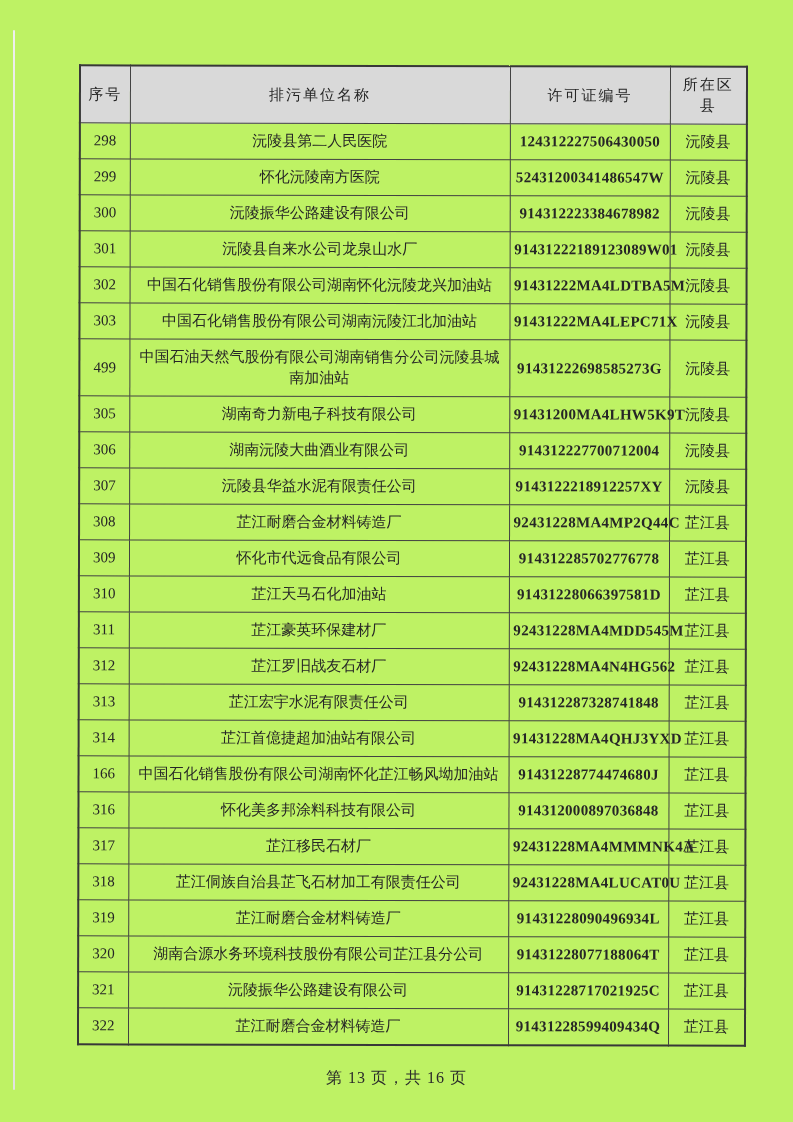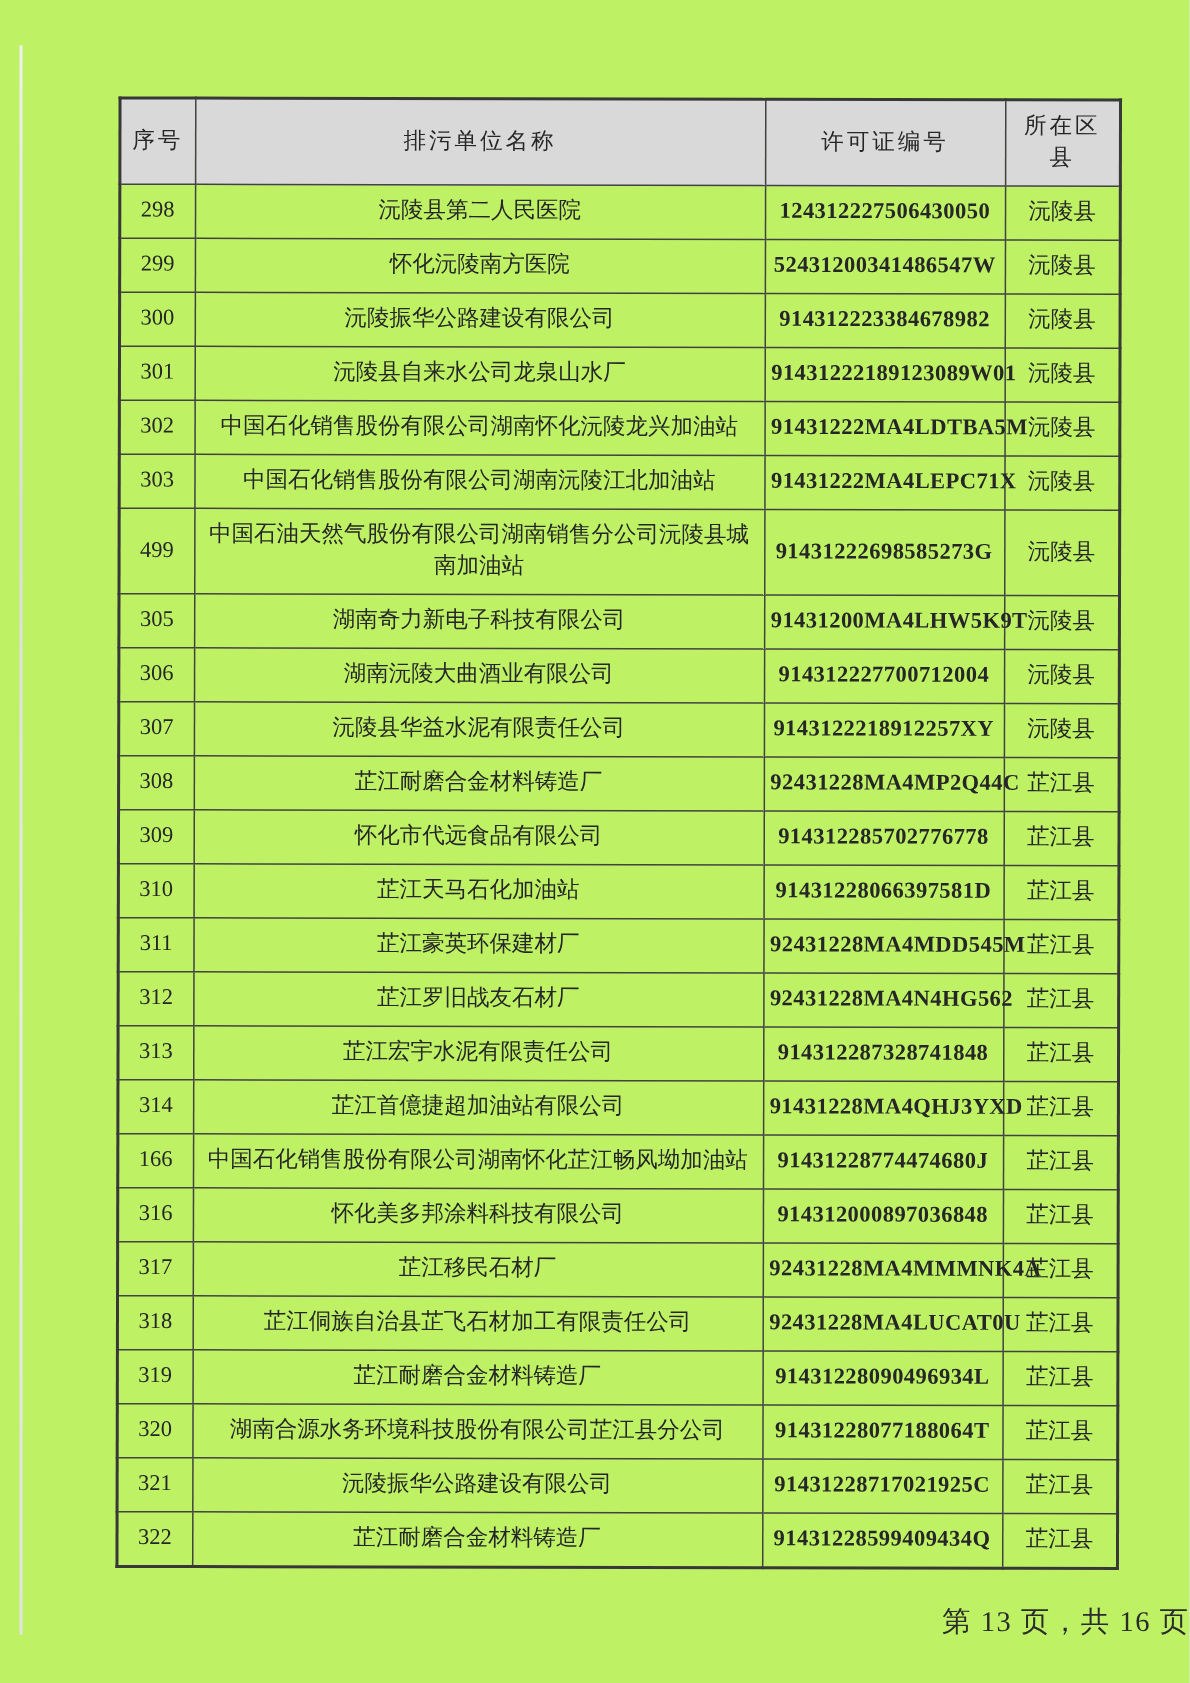--- a/index.html
+++ b/index.html
@@ -62,22 +62,22 @@
     white-space: nowrap;
     padding-left: 1px;
     padding-right: 1px;
     font-weight: bold;
   }
   .footer {
     position: absolute;
     left: 0;
     right: 0;
     top: 1068px;
-    text-align: right;
-    font-size: 19px;
+    text-align: center;
+    font-size: 16px;
     letter-spacing: 1px;
     color: #2b2b2b;
   }
 </style>
 </head>
 <body>
 
 <div class="page" style="--header-bg: #d9d9d9;">
   <div class="scan-edge"></div>
 

